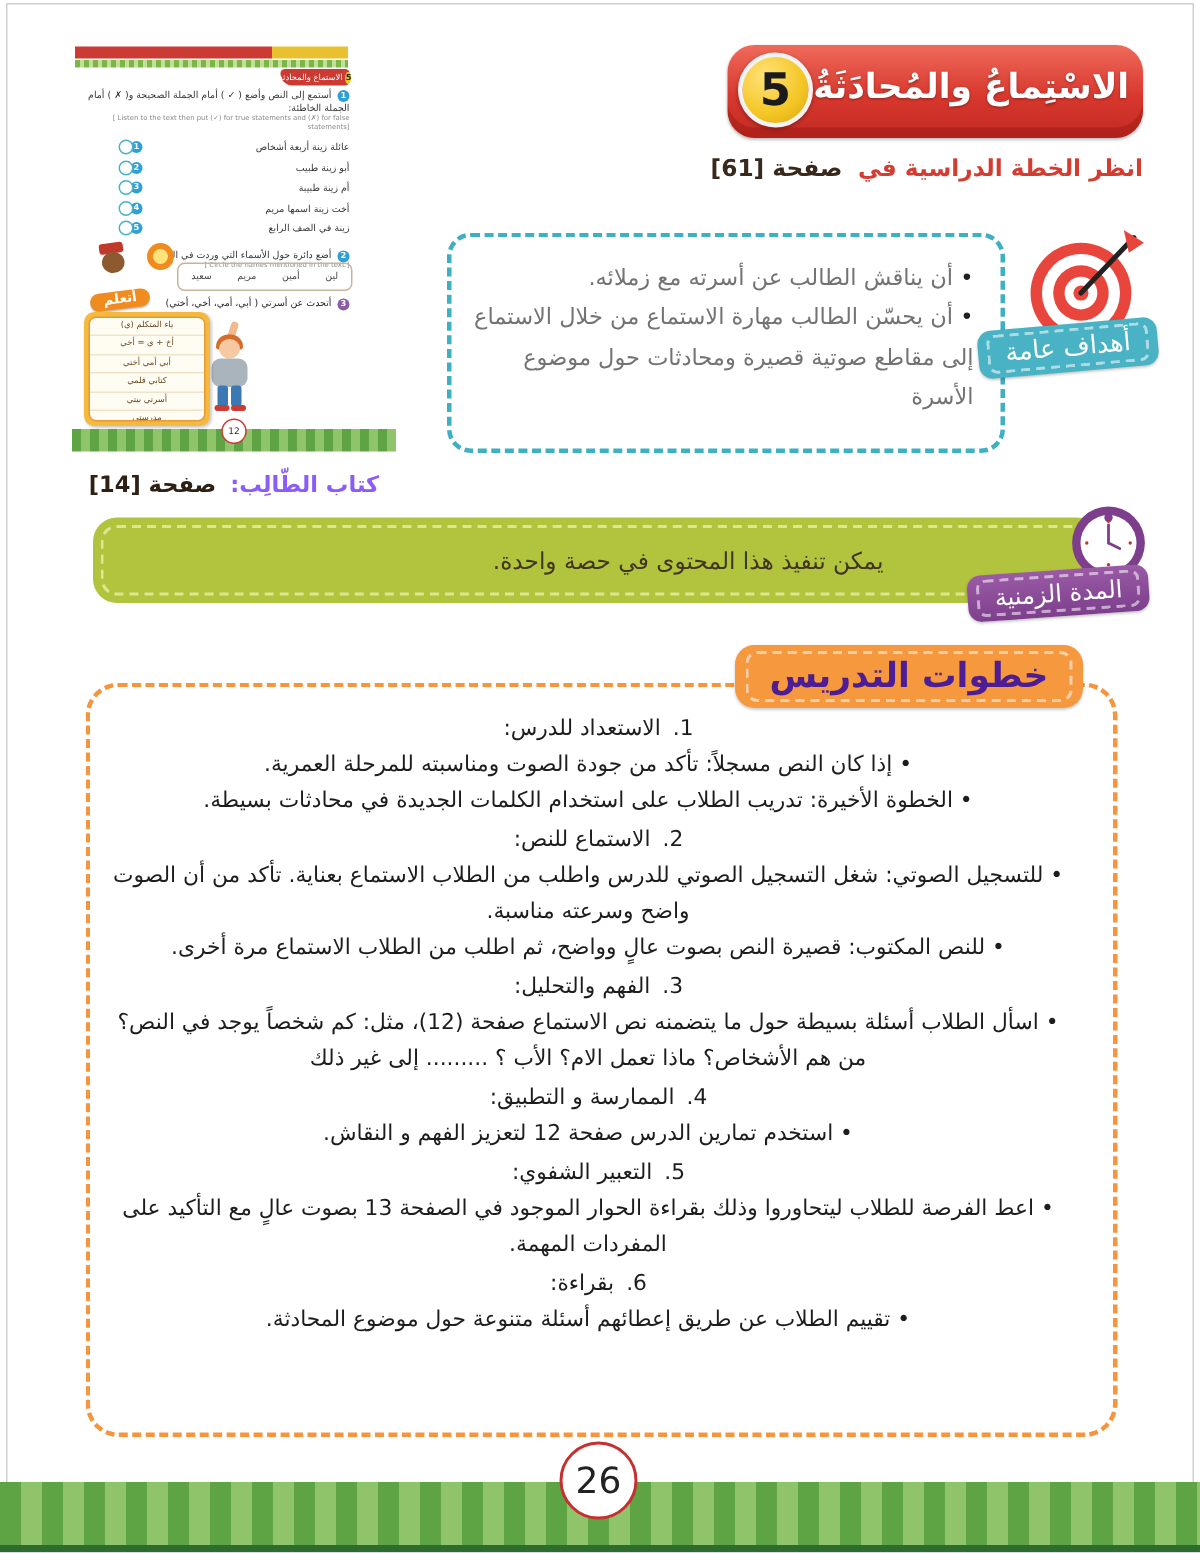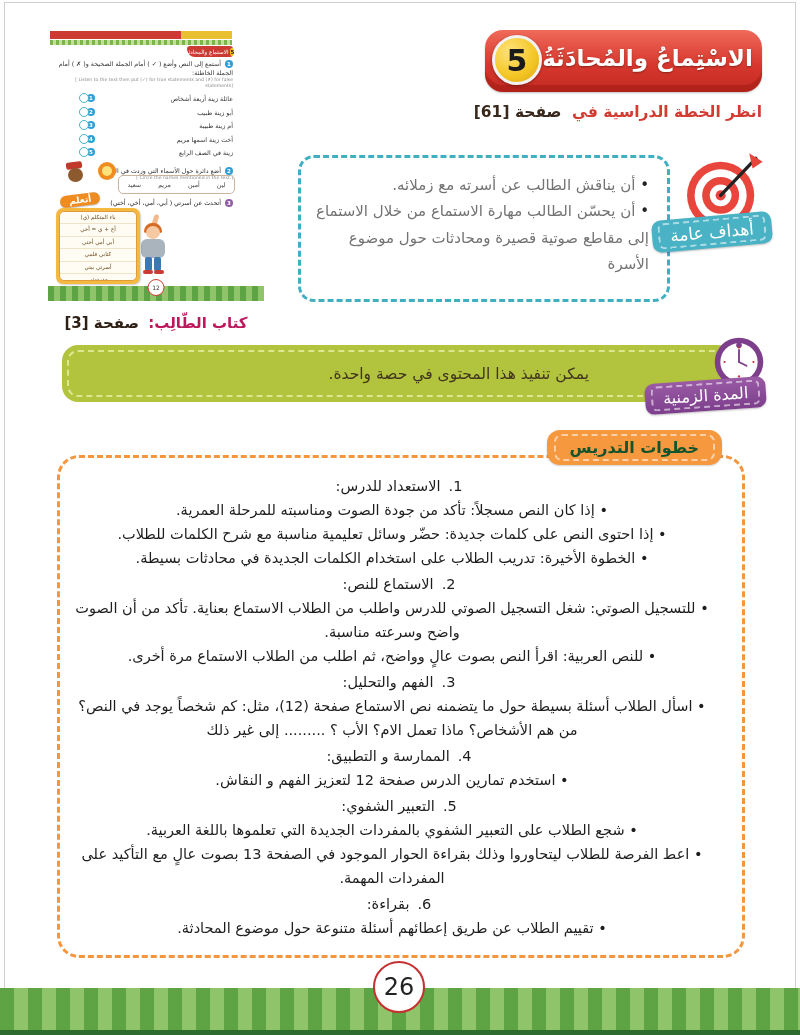--- a/index.html
+++ b/index.html
@@ -38,21 +38,21 @@
   .dur-text{position:absolute;right:145px;top:50%;transform:translateY(-50%);font-size:15.5px;color:#41351f;white-space:nowrap;}
   .dur-group{position:absolute;left:645px;top:334px;width:140px;height:80px;z-index:3;}
   .clock-icon{position:absolute;left:66px;top:0;width:56px;height:56px;}
   .dur-tag{position:absolute;left:0;top:46px;transform:rotate(-4deg);}
   .dur-tag .tag-inner{font-size:16px;}
   .tag.purple{background:linear-gradient(#9a5aa6,#7d3f8c);}
 
   
   .steps-box{position:absolute;left:57px;top:455px;width:688px;height:503px;border:3px dashed #f5953d;border-radius:22px;box-sizing:border-box;background:#fff;}
   .steps-label{position:absolute;right:78px;top:430px;z-index:3;background:#f6983e;border-radius:13px;padding:4px 7px;box-shadow:0 1px 2px rgba(0,0,0,.2);}
-  .steps-label .tag-inner{display:inline-block;border:2px dashed rgba(255,255,255,.55);border-radius:8px;padding:2px 14px;color:#14532d;font-size:16px;font-weight:bold;white-space:nowrap;}
+  .steps-label .tag-inner{display:inline-block;border:2px dashed rgba(255,255,255,.55);border-radius:8px;padding:2px 14px;color:#4c1d95;font-size:23px;font-weight:bold;white-space:nowrap;}
   .steps-content{position:absolute;left:72px;top:474px;width:658px;height:478px;overflow:hidden;font-size:14.5px;line-height:24px;text-align:center;}
   .step{margin-bottom:2px;}
   .step-title{padding-right:4px;}
   .step-num{display:inline-block;margin-left:8px;}
   .bullet{padding-right:18px;}
   .bullet::before{content:"• ";}
 
   
   .thumb{position:absolute;left:40px;top:28px;width:232px;height:282px;background:#fff;font-size:6.3px;}
   .t-topbar{position:absolute;left:10px;top:3px;width:182px;height:8px;background:linear-gradient(90deg,#cc3b33 0 72%,#e9c02f 72% 100%);}
@@ -92,21 +92,21 @@
   .learn-ribbon{position:absolute;left:20px;top:166px;transform:rotate(-7deg);background:#f08c1f;color:#fff;
         font-size:9px;font-weight:bold;padding:1px 9px;border-radius:6px;box-shadow:0 1px 1px rgba(0,0,0,.25);}
   .notecard{position:absolute;left:16px;top:180px;width:84px;height:76px;background:#f6b93f;border-radius:7px;padding:3px;box-sizing:border-box;box-shadow:1px 1px 2px rgba(0,0,0,.2);}
   .notecard .paper{background:#fffdf3;border:1px solid #e09c3c;border-radius:5px;height:100%;box-sizing:border-box;
         font-size:5.6px;line-height:11.4px;text-align:center;color:#6b4a22;overflow:hidden;}
   .note-line{border-bottom:0.5px solid #f0e3c8;}
   .t-greenbar{position:absolute;left:8px;top:258px;width:216px;height:15px;background:repeating-linear-gradient(90deg,#5ea344 0 6px,#8fc46a 6px 12px);}
   .t-pagenum{position:absolute;left:50%;top:251px;transform:translateX(-50%);width:15px;height:15px;border-radius:50%;
         background:#fff;border:1px solid #cc3b33;font-size:6px;line-height:15px;text-align:center;color:#333;}
   .t-caption{position:absolute;left:40px;top:314px;width:232px;text-align:center;font-size:15px;font-weight:bold;}
-  .cap-red{color:#be185d;}
+  .cap-red{color:#8b5cf6;}
   .cap-dark{color:#2e2014;margin-right:4px;}
 
   
   .footer-bar{position:absolute;left:0;top:988px;width:800px;height:47px;
       background:repeating-linear-gradient(90deg,#5ea344 0 14px,#8fc46a 14px 28px);border-bottom:5px solid #2e6b2e;box-sizing:border-box;z-index:1;}
   .page-circle{position:absolute;left:373px;top:961px;width:52px;height:52px;border-radius:50%;background:#fff;border:2.5px solid #c53030;
       box-sizing:border-box;display:flex;align-items:center;justify-content:center;font-size:24px;color:#222;z-index:2;}
 </style>
 </head>
 <body>
@@ -252,55 +252,53 @@
         <div class="note-line">كتابي  قلمي</div>
         <div class="note-line">أسرتي  بيتي</div>
         <div>مدرستي</div>
       </div>
     </div>
     <div class="t-greenbar"></div>
     <div class="t-pagenum">12</div>
   </div>
   <div class="t-caption">
     <span class="cap-red">كتاب الطّالِب:</span>
-    <span class="cap-dark">صفحة [3]</span>
+    <span class="cap-dark">صفحة [14]</span>
   </div>
 
   <div class="steps-box"></div>
   <div class="steps-label">
     <span class="tag-inner">خطوات التدريس</span>
   </div>
   <div class="steps-content">
 
     <div class="step">
       <div class="step-title"><span class="step-num">1.</span><span>الاستعداد للدرس:</span></div>
       <div class="bullet">إذا كان النص مسجلاً: تأكد من جودة الصوت ومناسبته للمرحلة العمرية.</div>
-      <div class="bullet">إذا احتوى النص على كلمات جديدة: حضّر وسائل تعليمية مناسبة مع شرح الكلمات للطلاب.</div>
       <div class="bullet">الخطوة الأخيرة: تدريب الطلاب على استخدام الكلمات الجديدة في محادثات بسيطة.</div>
     </div>
 
     <div class="step">
       <div class="step-title"><span class="step-num">2.</span><span>الاستماع للنص:</span></div>
       <div class="bullet">للتسجيل الصوتي: شغل التسجيل الصوتي للدرس واطلب من الطلاب الاستماع بعناية. تأكد من أن الصوت واضح وسرعته مناسبة.</div>
-      <div class="bullet">للنص العربية: اقرأ النص بصوت عالٍ وواضح، ثم اطلب من الطلاب الاستماع مرة أخرى.</div>
+      <div class="bullet">للنص المكتوب: قصيرة النص بصوت عالٍ وواضح، ثم اطلب من الطلاب الاستماع مرة أخرى.</div>
     </div>
 
     <div class="step">
       <div class="step-title"><span class="step-num">3.</span><span>الفهم والتحليل:</span></div>
       <div class="bullet">اسأل الطلاب أسئلة بسيطة حول ما يتضمنه نص الاستماع صفحة (12)، مثل: كم شخصاً يوجد في النص؟ من هم الأشخاص؟ ماذا تعمل الام؟ الأب ؟ ......... إلى غير ذلك</div>
     </div>
 
     <div class="step">
       <div class="step-title"><span class="step-num">4.</span><span>الممارسة و التطبيق:</span></div>
       <div class="bullet">استخدم تمارين الدرس صفحة 12 لتعزيز الفهم و النقاش.</div>
     </div>
 
     <div class="step">
       <div class="step-title"><span class="step-num">5.</span><span>التعبير الشفوي:</span></div>
-      <div class="bullet">شجع الطلاب على التعبير الشفوي بالمفردات الجديدة التي تعلموها باللغة العربية.</div>
       <div class="bullet">اعط الفرصة للطلاب ليتحاوروا وذلك بقراءة الحوار الموجود في الصفحة 13 بصوت عالٍ مع التأكيد على المفردات المهمة.</div>
     </div>
 
     <div class="step">
       <div class="step-title"><span class="step-num">6.</span><span>بقراءة:</span></div>
       <div class="bullet">تقييم الطلاب عن طريق إعطائهم أسئلة متنوعة حول موضوع المحادثة.</div>
     </div>
 
   </div>
 

